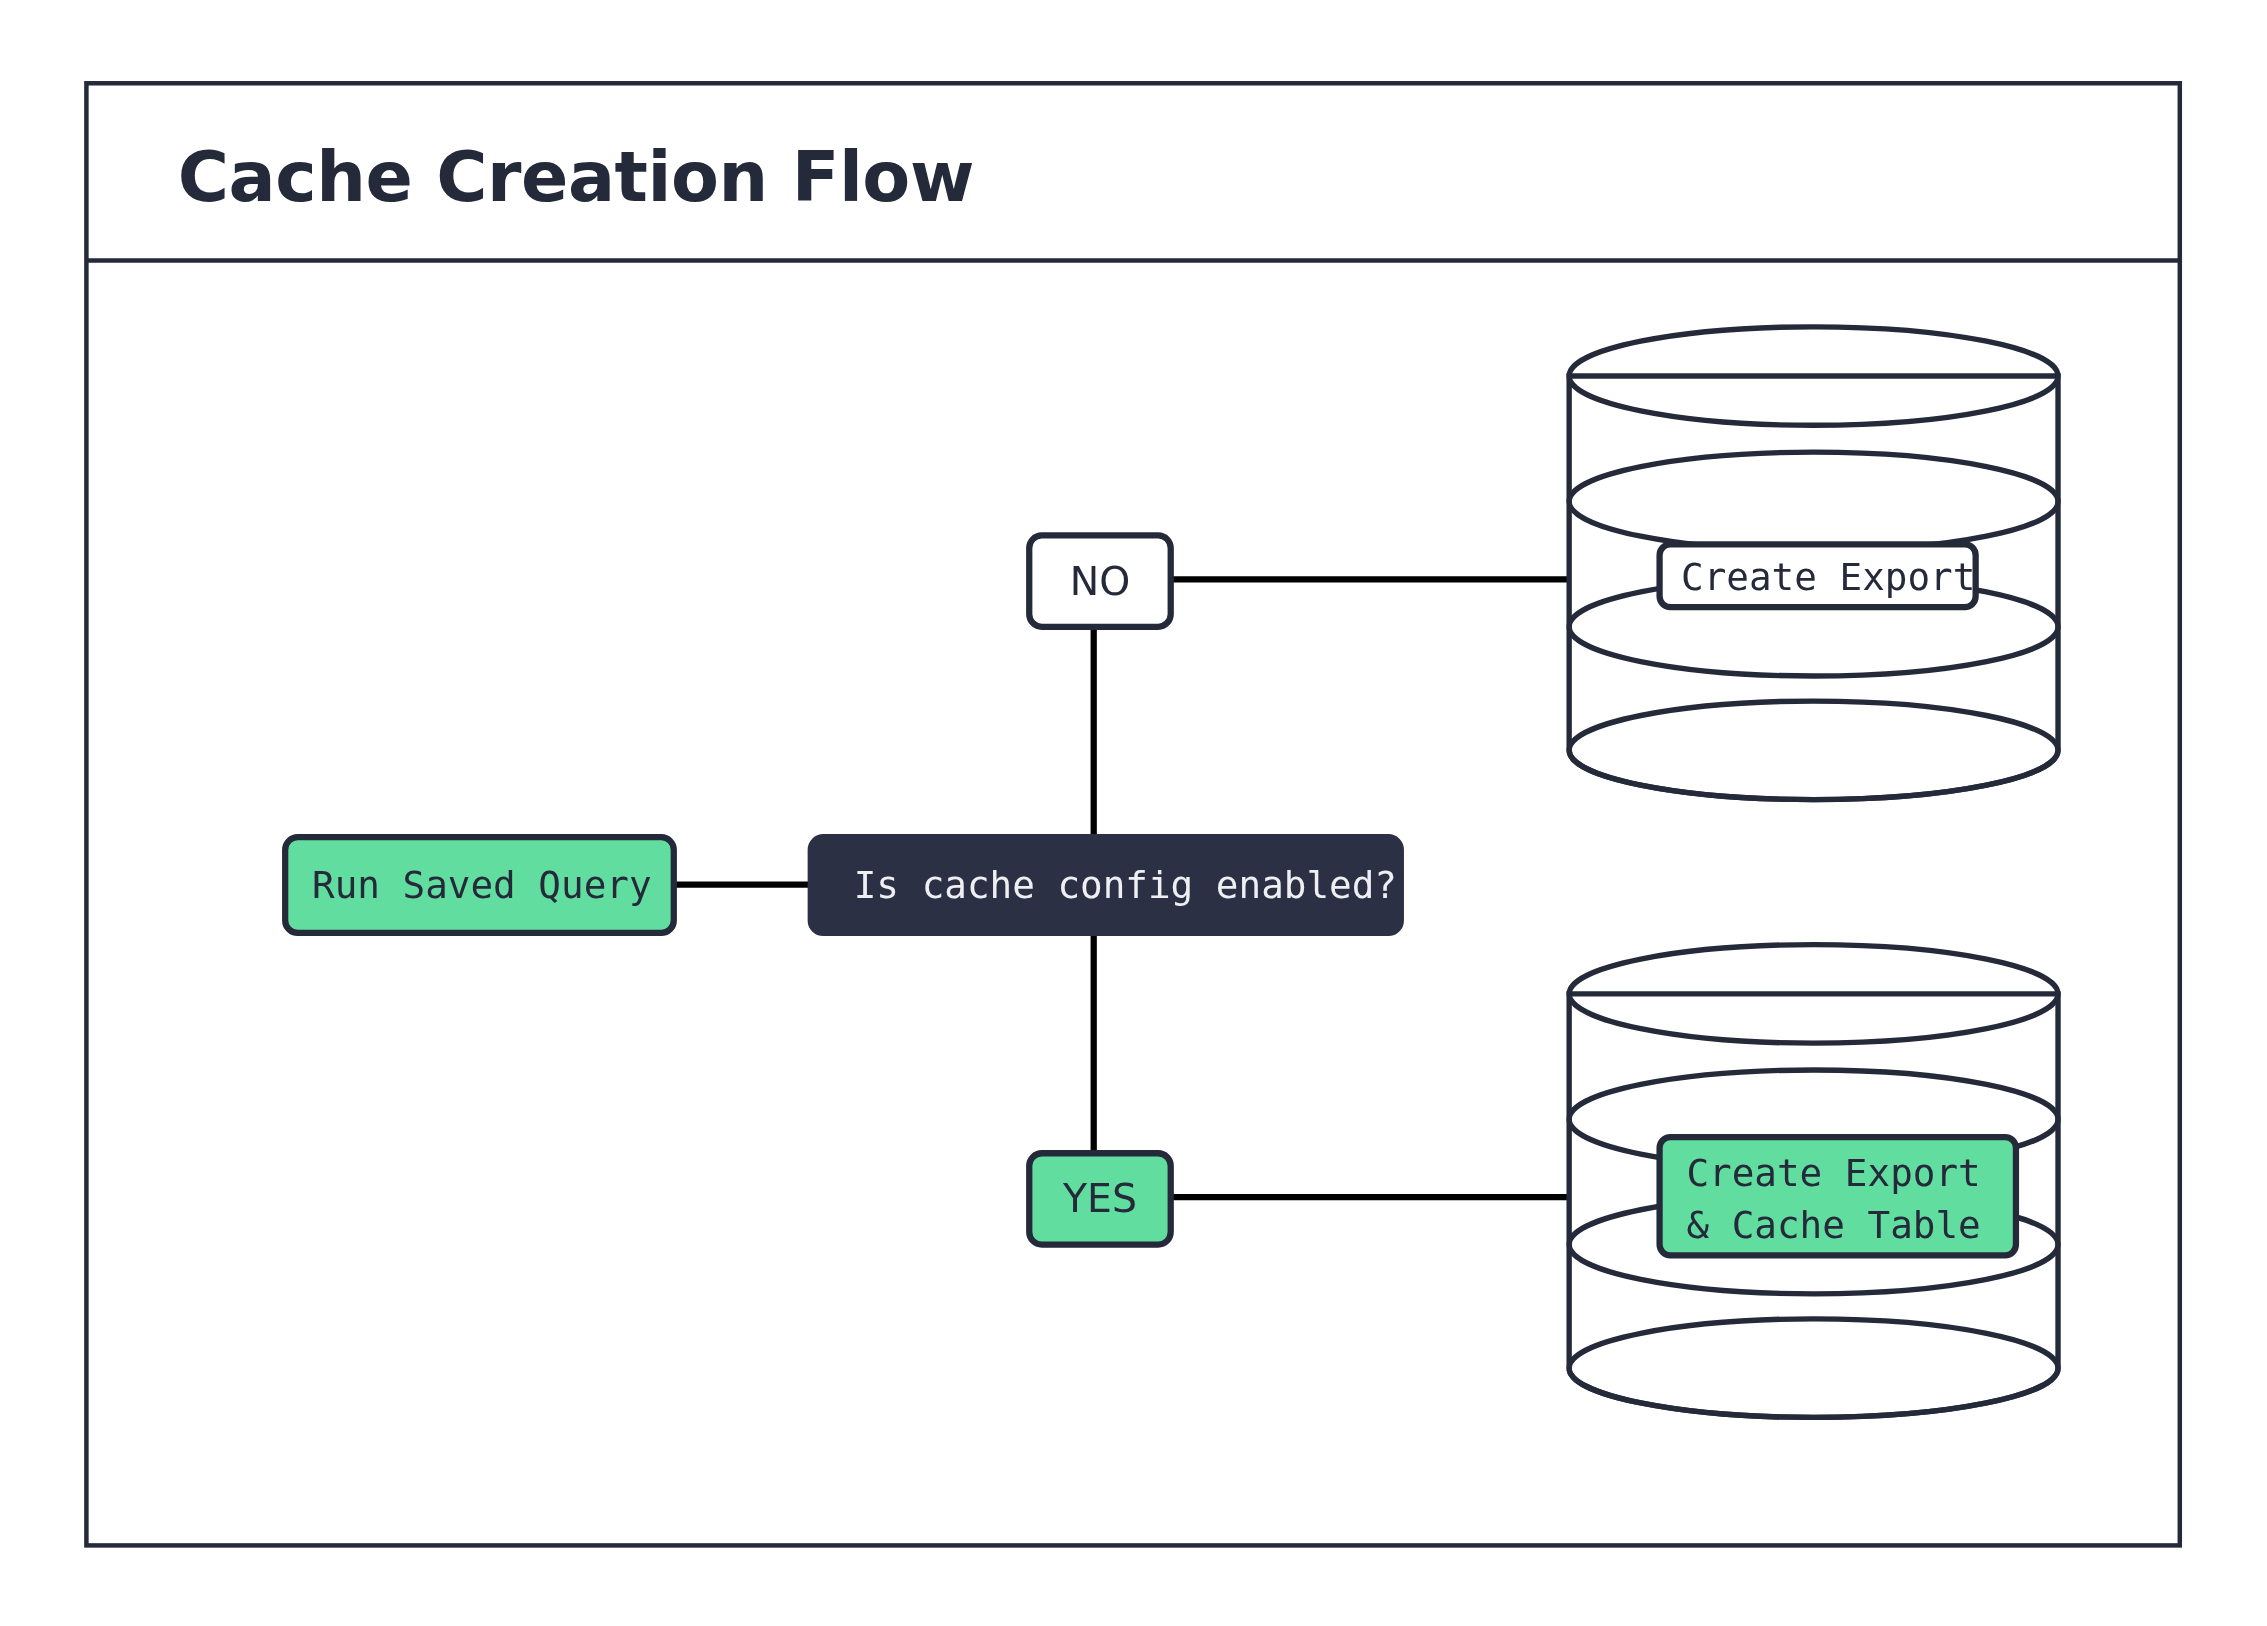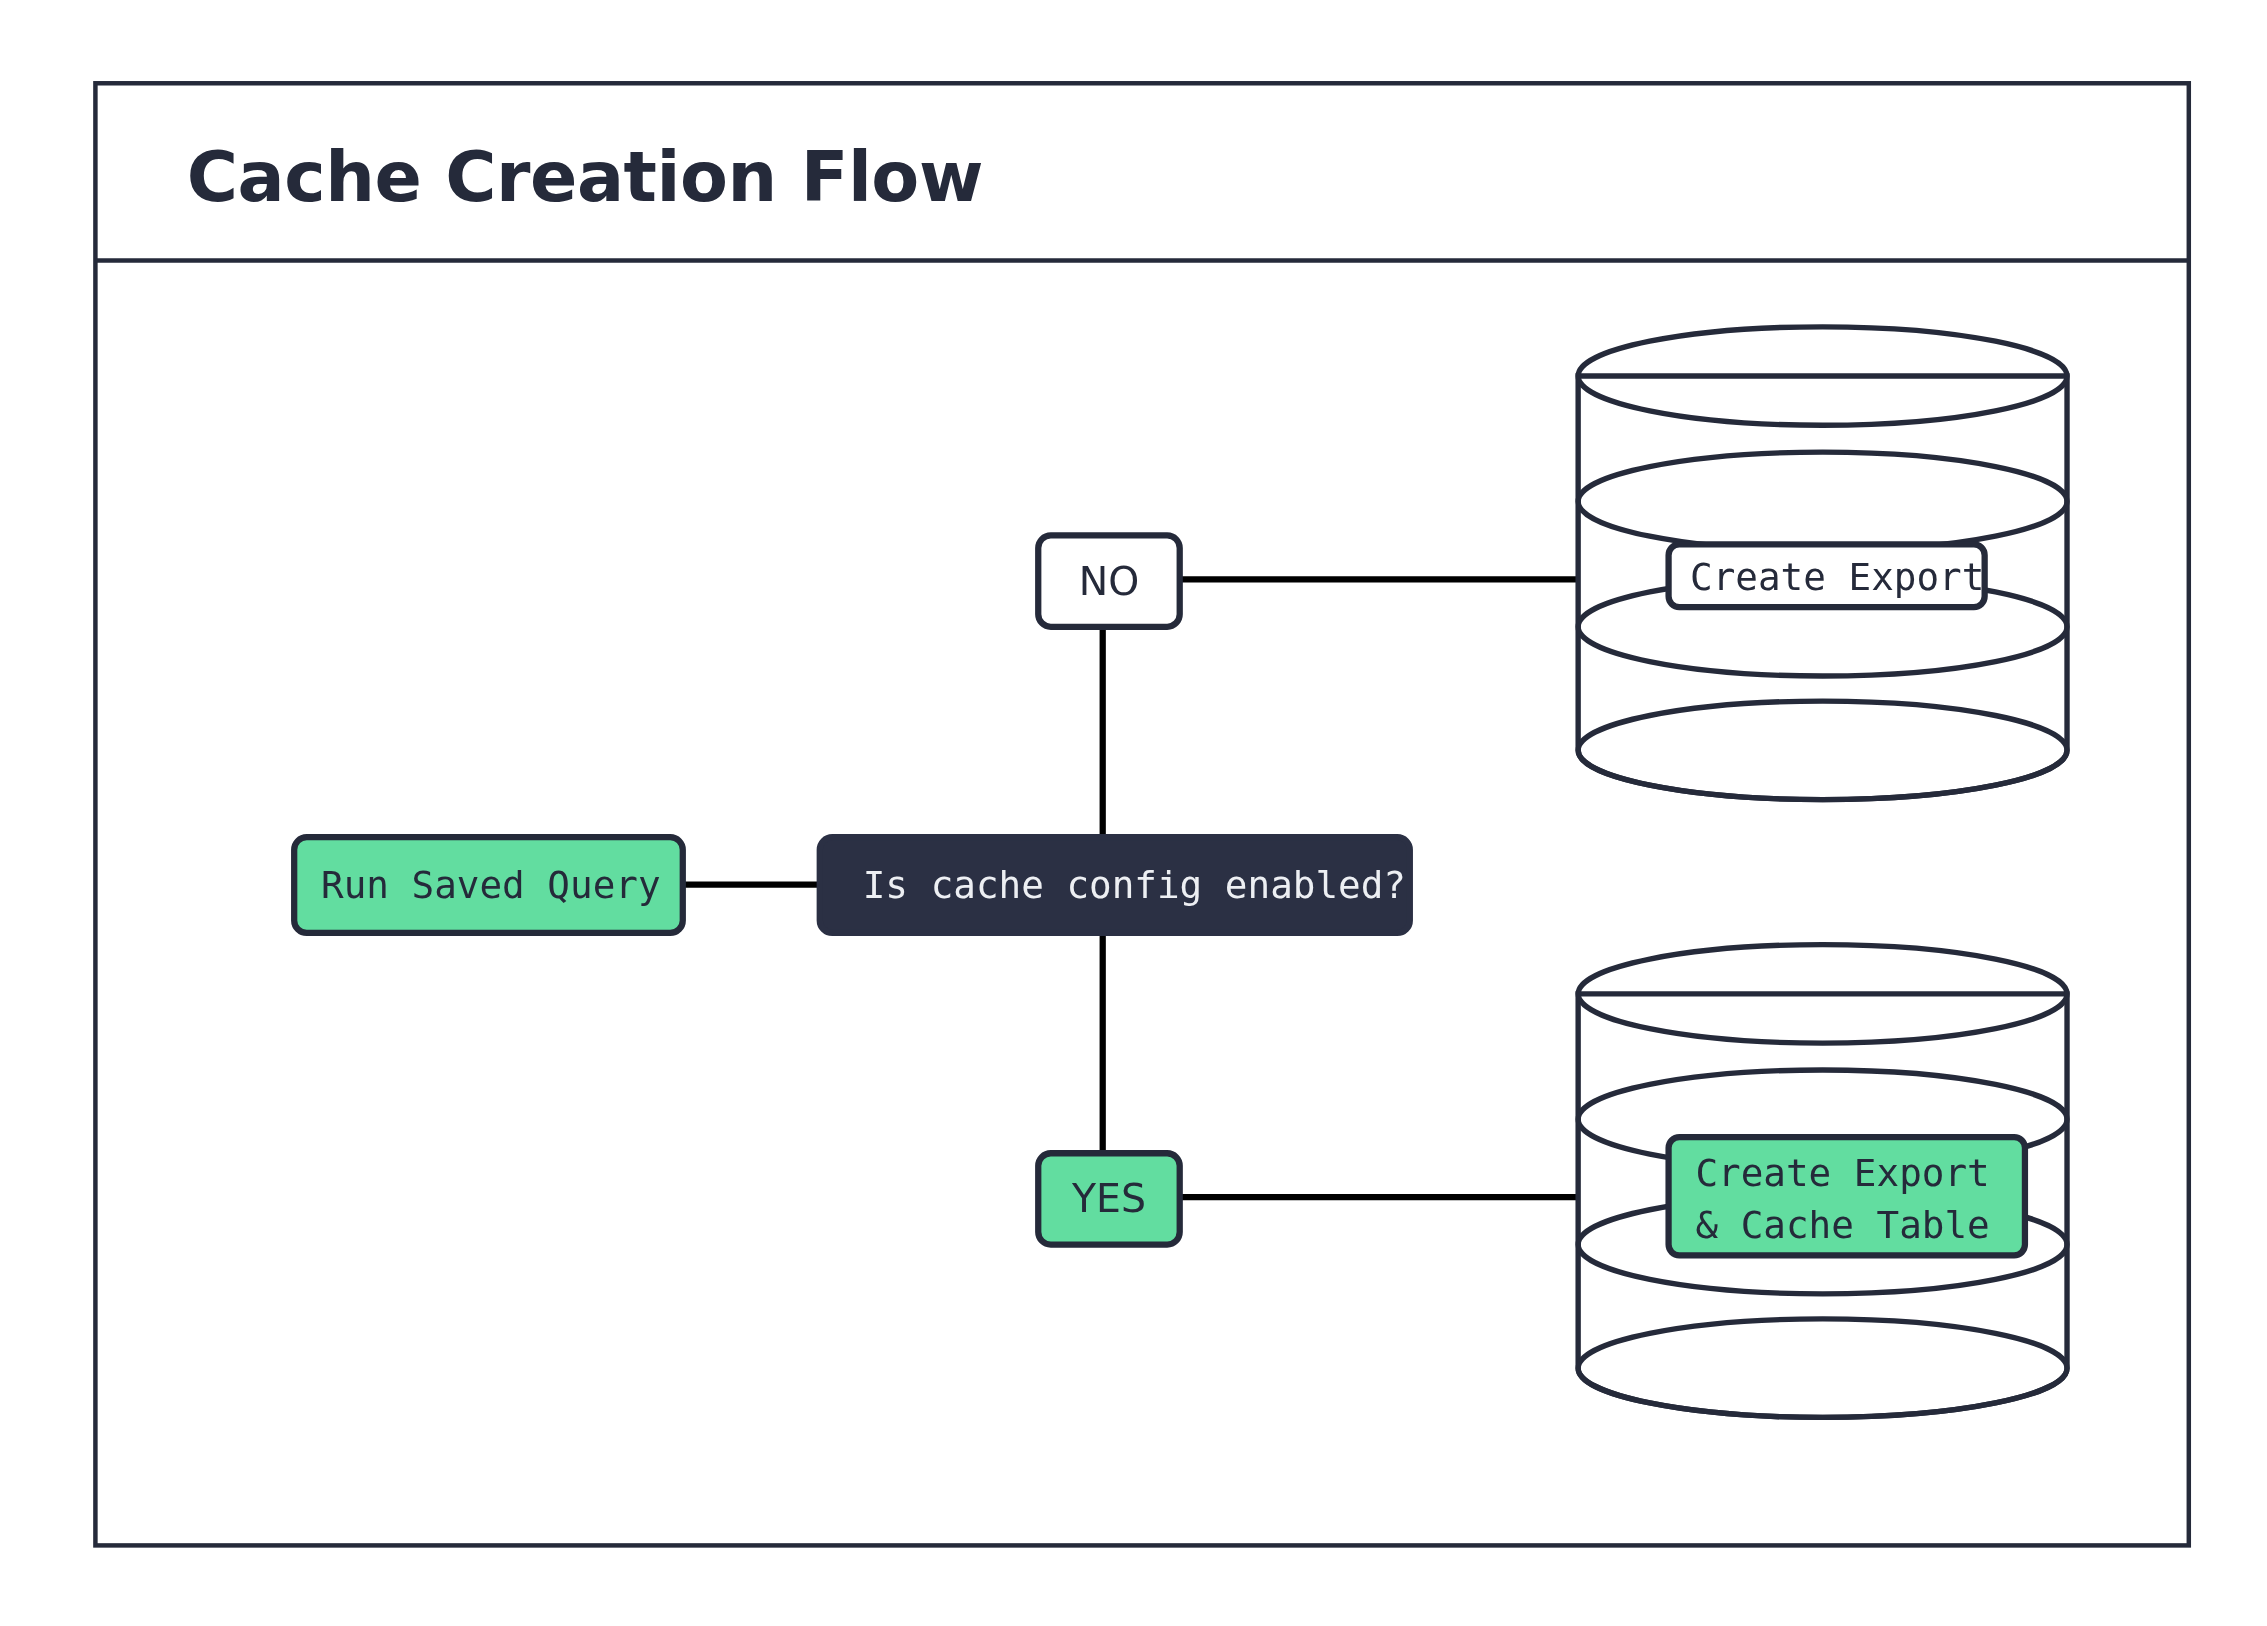--- a/index.html
+++ b/index.html
@@ -11,21 +11,20 @@
     width: 2268px;
     height: 1626px;
     font-family: "Liberation Sans", sans-serif;
     overflow: hidden;
   }
   #stage {
     position: relative;
     width: 1999px;
     height: 1626px;
     background: #ffffff;
-    margin-left: 9px;
   }
   svg.diagram {
     display: block;
     width: 2268px;
     height: 1626px;
   }
   .frame-line {
     fill: none;
     stroke: #252A3A;
     stroke-width: 5;

